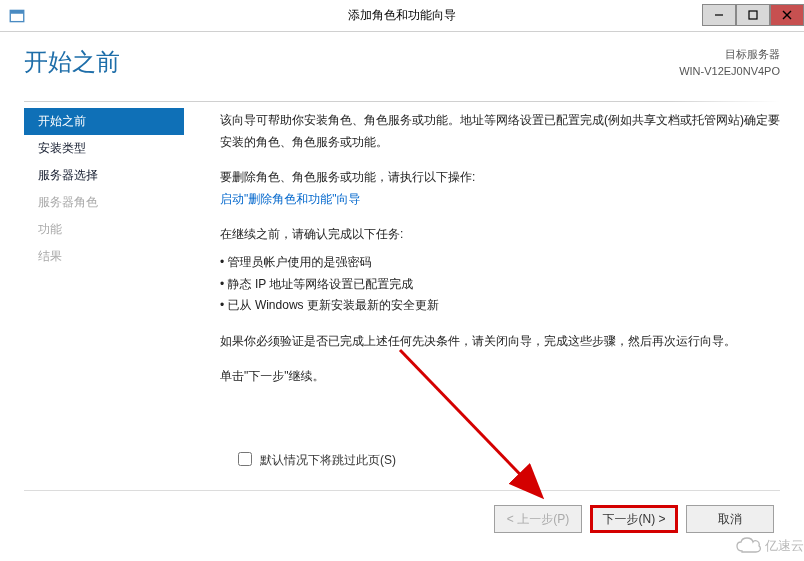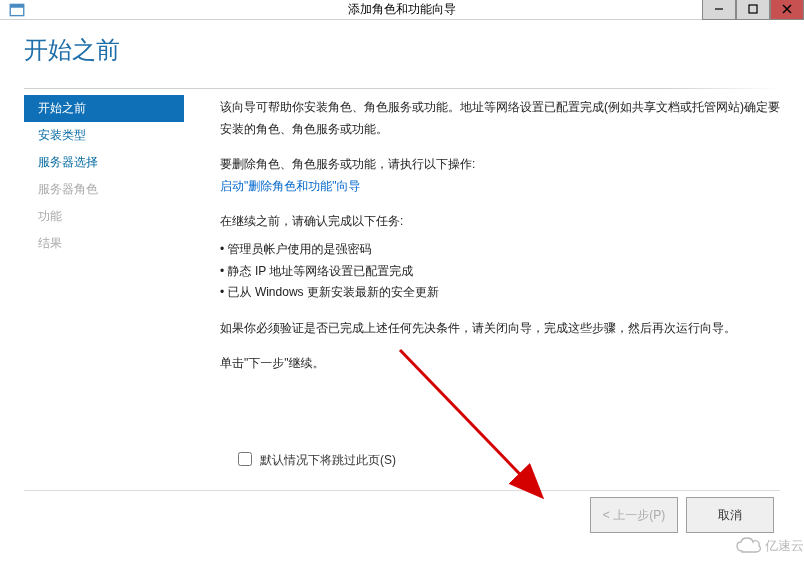--- a/index.html
+++ b/index.html
@@ -1,51 +1,51 @@
 <!DOCTYPE html>
 <html><head>
   <meta charset="utf-8">
   <style>
     * { box-sizing: border-box; margin: 0; padding: 0; }
     body { font-family: "Microsoft YaHei", "Segoe UI", sans-serif; background: #fff; width: 804px; height: 561px; overflow: hidden; position: relative; }
     
-    .titlebar { height: 20px; background: #fff; border-bottom: 1px solid #d0d0d0; display: flex; align-items: center; position: relative; }
+    .titlebar { height: 32px; background: #fff; border-bottom: 1px solid #d0d0d0; display: flex; align-items: center; position: relative; }
     .titlebar-icon { width: 18px; height: 18px; margin-left: 8px; display: flex; align-items: center; justify-content: center; }
     .titlebar-title { position: absolute; left: 50%; transform: translateX(-50%); font-size: 12px; color: #000; }
     .window-controls { margin-left: auto; display: flex; }
     .win-btn { width: 34px; height: 22px; display: flex; align-items: center; justify-content: center; border: 1px solid #888; background: #d8d8d8; cursor: pointer; margin-top: -2px; }
     .win-btn.close { background: #c75050; }
     .win-btn svg { width: 10px; height: 10px; }
     
     .header-area { padding: 14px 24px 22px 24px; background: #fff; display: flex; align-items: flex-start; }
     .page-title { font-size: 24px; color: #1e6ea9; font-weight: 400; }
     .target-info { margin-left: auto; text-align: right; font-size: 11px; color: #555; line-height: 1.5; }
     
     .separator { height: 1px; background: linear-gradient(to right, #d0d0d0, #d0d0d0 85%, transparent); margin: 0 24px; }
     
     .body-area { display: flex; padding: 0 24px 0 24px; height: 380px; }
     
     .sidebar { width: 160px; padding-top: 6px; }
-    .sidebar-item { padding: 5px 14px; font-size: 12px; color: #0369a1; cursor: pointer; }
+    .sidebar-item { padding: 5px 14px; font-size: 12px; color: #0f172a; cursor: pointer; }
     .sidebar-item.active { background: #0f70b7; color: #fff; }
     .sidebar-item.disabled { color: #a8a8a8; cursor: default; }
     
     .content { flex: 1; padding: 8px 0 0 36px; font-size: 12px; color: #222; line-height: 1.8; }
     .content p { margin-bottom: 14px; }
     .content .link { color: #0066cc; cursor: pointer; }
     .content ul { list-style: none; }
     .content ul li:before { content: "• "; }
     
     .checkbox-row { display: flex; font-size: 12px; color: #333; margin-top: 28px; position: absolute; left: 238px; bottom: 92px;}
     .checkbox-row input { width: 14px; height: 14px; margin-right: 8px; }
     
     .footer-sep { position: absolute; left: 24px; right: 24px; bottom: 70px; height: 1px; background: #dcdcdc; }
     
     .button-bar { position: absolute; bottom: 28px; right: 30px; display: flex; gap: 8px; }
-    .btn { min-width: 88px; height: 36px; border: 1px solid #a0a0a0; background: #efefef; font-size: 12px; color: #333; cursor: pointer; display: flex; align-items: center; justify-content: center; font-family: inherit; }
+    .btn { min-width: 88px; height: 28px; border: 1px solid #a0a0a0; background: #efefef; font-size: 12px; color: #333; cursor: pointer; display: flex; align-items: center; justify-content: center; font-family: inherit; }
     .btn.disabled { color: #aaa; cursor: default; }
     .btn.highlight { border: 3px solid #d40000; }
     
     .arrow-annotation { position: absolute; left: 380px; top: 340px; width: 200px; height: 180px; pointer-events: none; }
     
     .watermark { position: absolute; right: 0; bottom: 6px; display: flex; align-items: center; gap: 4px; color: #b8b8b8; font-size: 13px; }
     .watermark-icon { width: 26px; height: 18px; }
   </style>
 </head>
 <body>
@@ -73,20 +73,24 @@
         <svg viewBox="0 0 10 10">
           <line x1="1" y1="1" x2="9" y2="9" stroke="#000" stroke-width="1.4"></line>
           <line x1="9" y1="1" x2="1" y2="9" stroke="#000" stroke-width="1.4"></line>
         </svg>
       </div>
   </div>
 </div>
 
 <div class="header-area">
   <div class="page-title">开始之前</div>
+  <div class="target-info">
+    <div>目标服务器</div>
+    <div>WIN-V12EJ0NV4PO</div>
+  </div>
 </div>
 
 <div class="separator"></div>
 
 <div class="body-area">
   <div class="sidebar">
     <div class="sidebar-item active">开始之前</div>
     <div class="sidebar-item">安装类型</div>
     <div class="sidebar-item">服务器选择</div>
     <div class="sidebar-item disabled">服务器角色</div>
@@ -113,20 +117,21 @@
 
 <label class="checkbox-row">
   <input type="checkbox" style="">
   <span>默认情况下将跳过此页(S)</span>
 </label>
 
 <div class="footer-sep"></div>
 
 <div class="button-bar">
   <button class="btn disabled">&lt; 上一步(P)</button>
+  <button class="btn highlight">下一步(N) &gt;</button>
   <button class="btn">取消</button>
 </div>
 
 <svg class="arrow-annotation" viewBox="0 0 200 180">
   <defs>
     <marker id="arrowhead" markerWidth="12" markerHeight="10" refX="10" refY="5" orient="auto">
       <polygon points="0 0, 12 5, 0 10" fill="#d40000"></polygon>
     </marker>
   </defs>
   <line x1="20" y1="10" x2="160" y2="155" stroke="#d40000" stroke-width="3" marker-end="url(#arrowhead)"></line>

